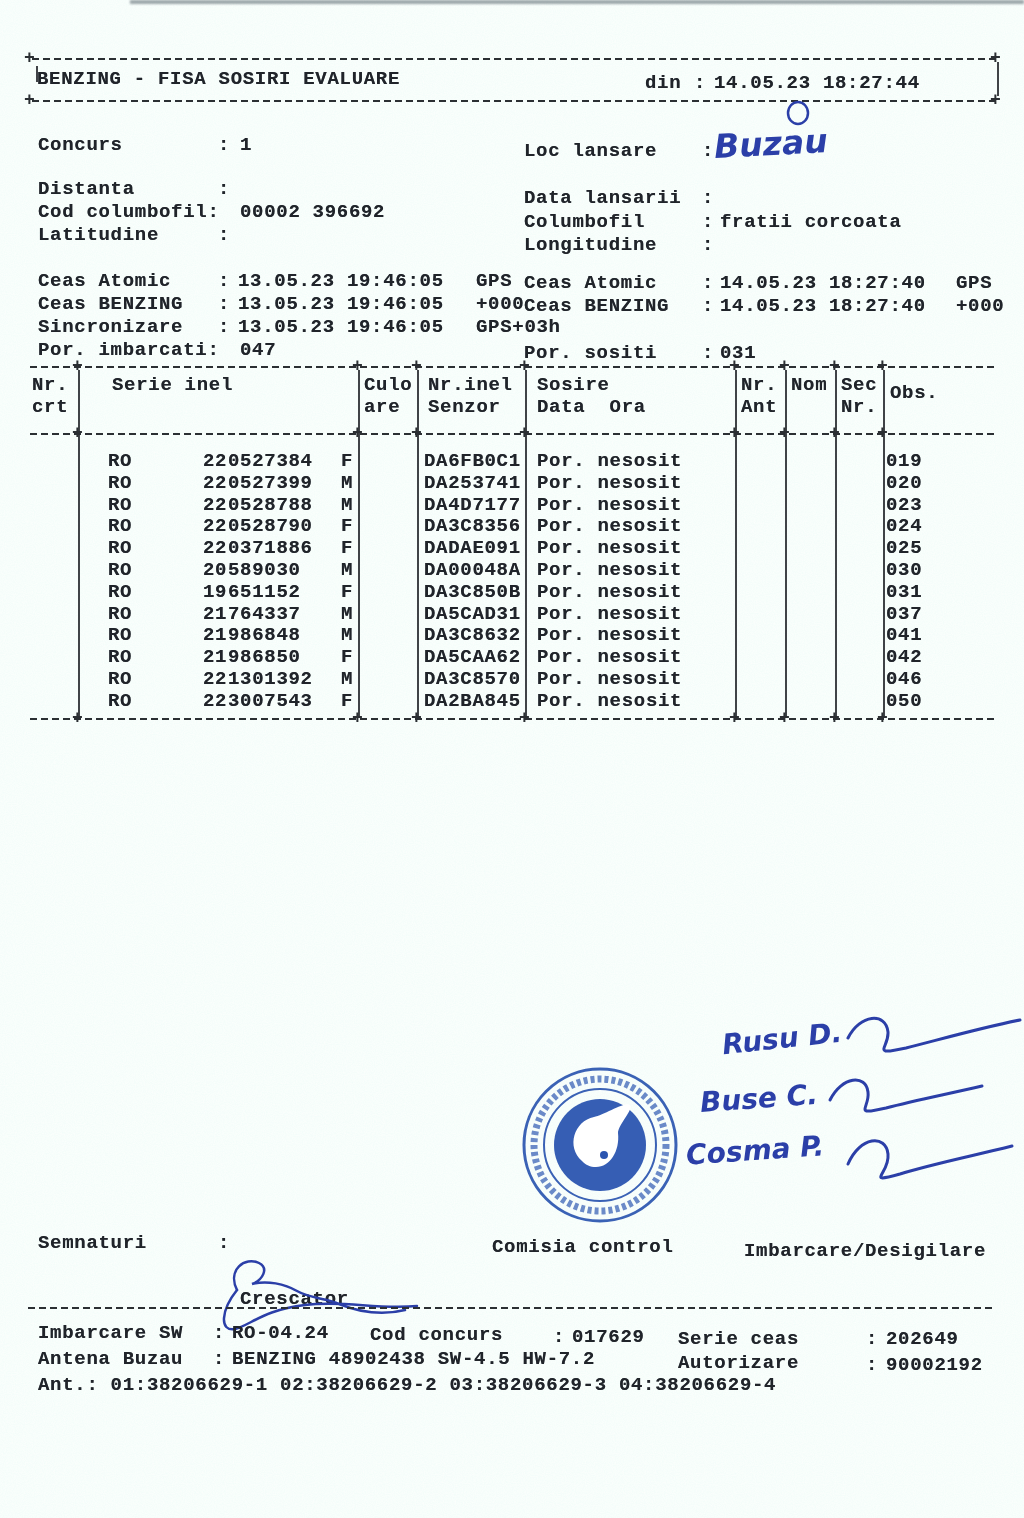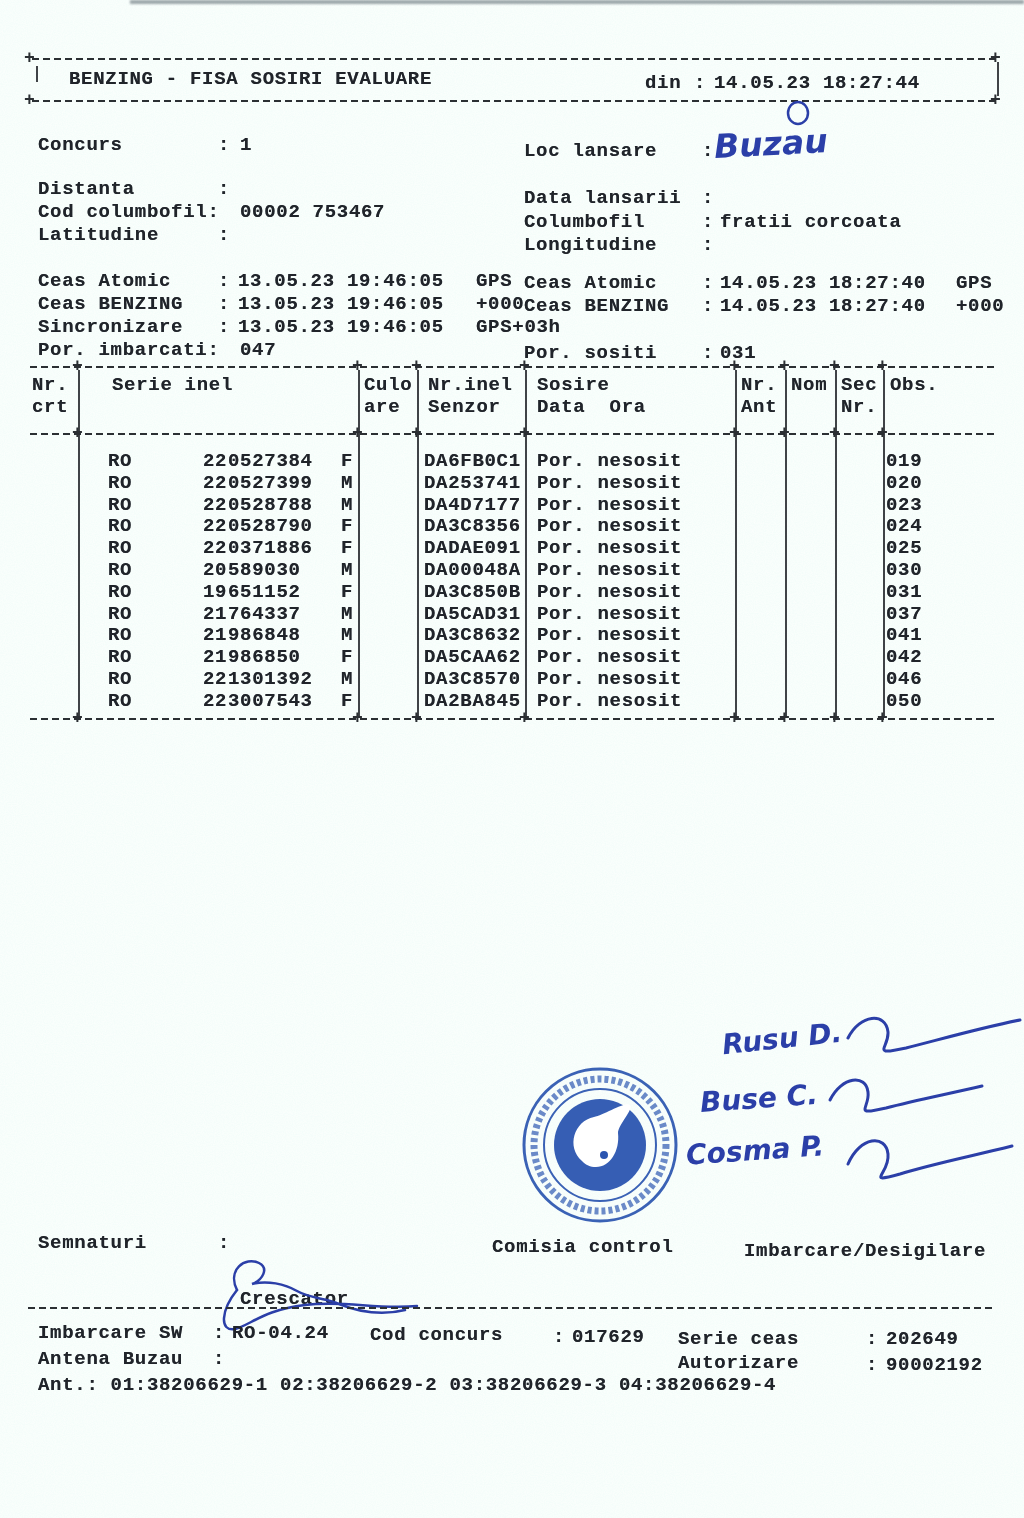--- a/index.html
+++ b/index.html
@@ -33,39 +33,39 @@
       <feColorMatrix type="matrix" values="0 0 0 0 0.45  0 0 0 0 0.85  0 0 0 0 0.78  0 0 0 0.16 0"></feColorMatrix>
       </filter>
     <rect width="100%" height="100%" filter="url(#n)"></rect>
   </svg>
   <div class="top-edge"></div>
 
   <div class="hdash" style="left:32px;top:58px;width:964px;"></div>
   <div class="hdash" style="left:32px;top:100px;width:964px;"></div>
   <div class="vline" style="left:36px;top:66px;height:16px;"></div>
   <div class="vline" style="left:997px;top:62px;height:34px;"></div>
-  <span class="t" style="left:69px;top:68px;">BENZING - FISA SOSIRI EVALUARE</span>
+  <span class="t" style="left:37px;top:68px;">BENZING - FISA SOSIRI EVALUARE</span>
   <span class="t" style="left:645px;top:72px;">din</span>
   <span class="t" style="left:694px;top:72px;">:</span>
   <span class="t" style="left:714px;top:72px;">14.05.23 18:27:44</span>
 
   <span class="t" style="left:38px;top:134px;">Concurs</span>
   <span class="t" style="left:218px;top:134px;">:</span>
   <span class="t" style="left:240px;top:134px;">1</span>
   <span class="t" style="left:524px;top:140px;text-align:center;">Loc lansare</span>
   <span class="t" style="left:702px;top:140px;">:</span>
   <span class="hw" style="left:714px;top:124px;font-size:33px;transform:rotate(-3deg);">Buzau</span>
   <svg class="overlay" style="left:780px;top:98px;" width="36" height="30">
     <ellipse cx="18" cy="15" rx="10" ry="11" fill="none" stroke="#2b3fa8" stroke-width="2.5"></ellipse>
   </svg>
 
   <span class="t" style="left:38px;top:178px;">Distanta</span>
   <span class="t" style="left:218px;top:178px;">:</span>
   <span class="t" style="left:38px;top:201px;">Cod columbofil:</span>
-  <span class="t" style="left:240px;top:201px;">00002 753467</span>
+  <span class="t" style="left:240px;top:201px;">00002 396692</span>
   <span class="t" style="left:38px;top:224px;">Latitudine</span>
   <span class="t" style="left:218px;top:224px;">:</span>
   <span class="t" style="left:524px;top:187px;">Data lansarii</span>
   <span class="t" style="left:702px;top:187px;">:</span>
   <span class="t" style="left:524px;top:211px;">Columbofil</span>
   <span class="t" style="left:702px;top:211px;">:</span>
   <span class="t" style="left:720px;top:211px;">fratii corcoata</span>
   <span class="t" style="left:524px;top:234px;">Longitudine</span>
   <span class="t" style="left:702px;top:234px;">:</span>
 
@@ -107,21 +107,21 @@
   <span class="t" style="left:364px;top:396px;">are</span>
   <span class="t" style="left:428px;top:374px;">Nr.inel</span>
   <span class="t" style="left:428px;top:396px;">Senzor</span>
   <span class="t" style="left:537px;top:374px;">Sosire</span>
   <span class="t" style="left:537px;top:396px;">Data  Ora</span>
   <span class="t" style="left:741px;top:374px;">Nr.</span>
   <span class="t" style="left:741px;top:396px;">Ant</span>
   <span class="t" style="left:791px;top:374px;">Nom</span>
   <span class="t" style="left:841px;top:374px;">Sec</span>
   <span class="t" style="left:841px;top:396px;">Nr.</span>
-  <span class="t" style="left:890px;top:374px;font-family:Liberation Mono, monospace;">Obs.</span>
+  <span class="t" style="left:890px;top:382px;font-family:Liberation Mono, monospace;">Obs.</span>
 
     <div class="trow" style="top: 450px;">
       <span class="c-ro">RO</span>
       <span class="c-an">22</span>
       <span class="c-serie">0527384</span>
       <span class="c-sex">F</span>
       <span class="c-senzor">DA6FB0C1</span>
       <span class="c-sosire">Por. nesosit</span>
       <span class="c-obs">019</span>
     </div>
@@ -278,20 +278,21 @@
   <span class="t" style="left:213px;top:1322px;">:</span>
   <span class="t" style="left:232px;top:1322px;">RO-04.24</span>
   <span class="t" style="left:370px;top:1324px;">Cod concurs</span>
   <span class="t" style="left:553px;top:1326px;">:</span>
   <span class="t" style="left:572px;top:1326px;">017629</span>
   <span class="t" style="left:678px;top:1328px;">Serie ceas</span>
   <span class="t" style="left:866px;top:1328px;">:</span>
   <span class="t" style="left:886px;top:1328px;">202649</span>
   <span class="t" style="left:38px;top:1348px;">Antena Buzau</span>
   <span class="t" style="left:213px;top:1348px;">:</span>
+  <span class="t" style="left:232px;top:1348px;">BENZING 48902438 SW-4.5 HW-7.2</span>
   <span class="t" style="left:678px;top:1352px;">Autorizare</span>
   <span class="t" style="left:866px;top:1354px;">:</span>
   <span class="t" style="left:886px;top:1354px;">90002192</span>
   <span class="t" style="left:38px;top:1374px;">Ant.: 01:38206629-1 02:38206629-2 03:38206629-3 04:38206629-4</span>
 
 <div class="vline" style="left: 78px; top: 370px; height: 346px;"></div>
     <div class="vline" style="left: 358px; top: 370px; height: 346px;"></div>
     <div class="vline" style="left: 417px; top: 370px; height: 346px;"></div>
     <div class="vline" style="left: 525px; top: 370px; height: 346px;"></div>
     <div class="vline" style="left: 735px; top: 370px; height: 346px;"></div>

